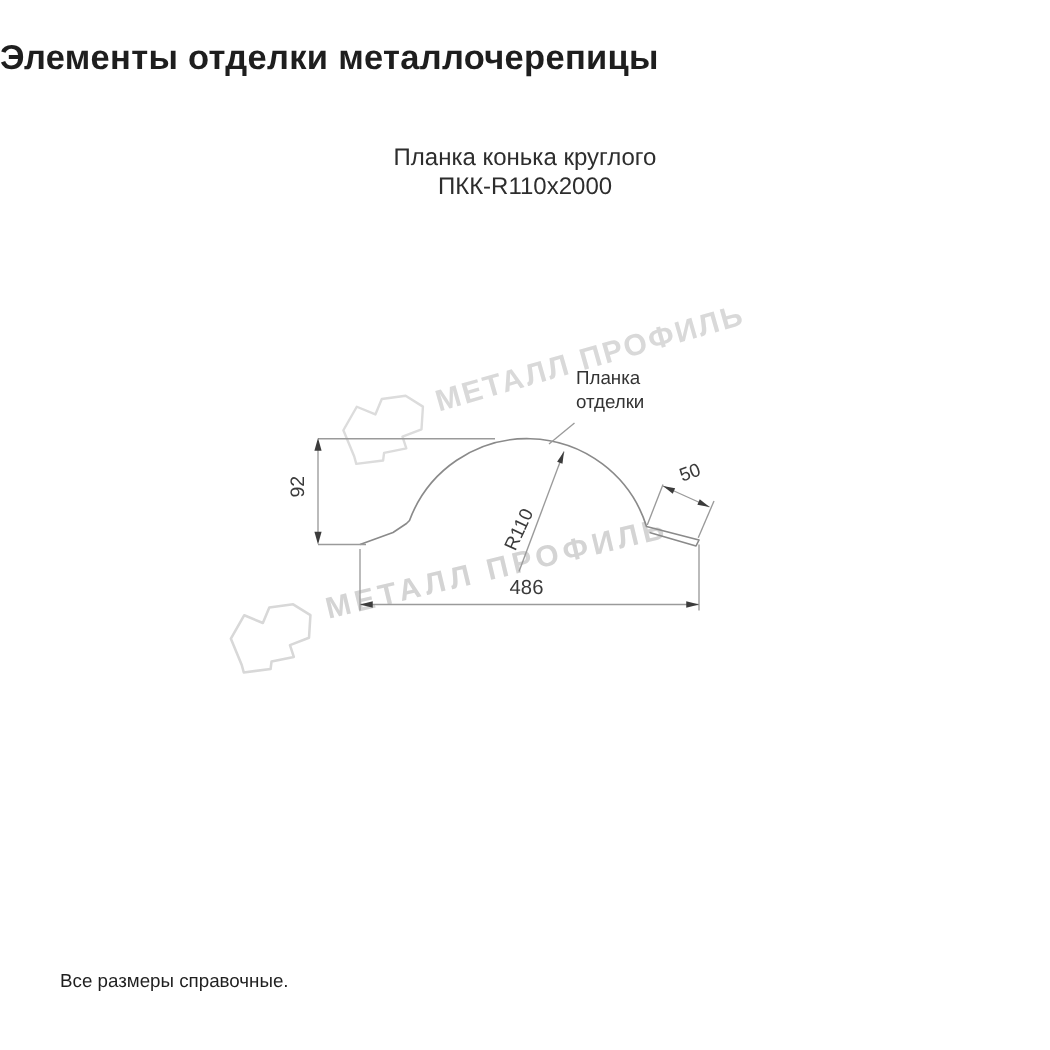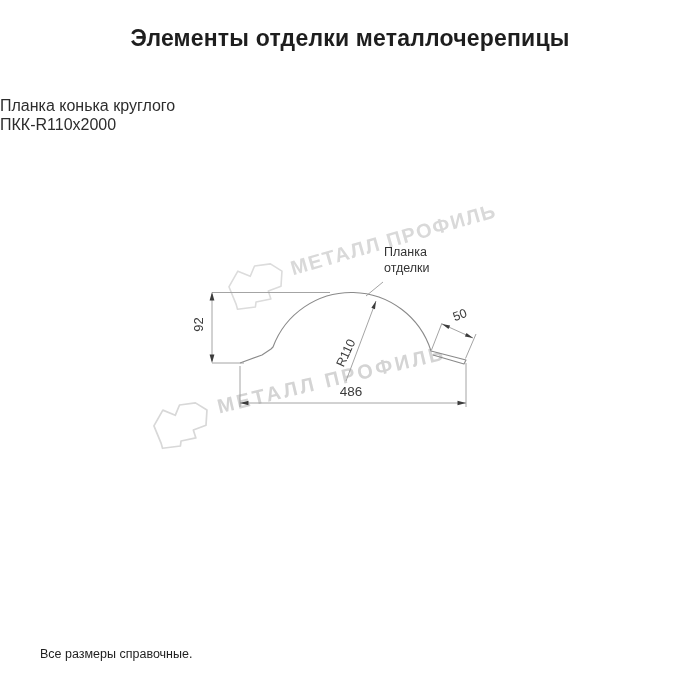--- a/index.html
+++ b/index.html
@@ -1,21 +1,21 @@
 <!DOCTYPE html>
 <html><head>
 <meta charset="utf-8">
 <style>
   html,body{margin:0;padding:0;}
   body{width:700px;height:700px;background:#ffffff;font-family:"Liberation Sans",sans-serif;}
   .page{position:relative;width:700px;height:700px;background:#fff;overflow:hidden;}
 
-  .title{position:absolute;left:0;top:25px;width:700px;text-align:center;
+  .title{position:absolute;left:0;top:25px;width:700px;text-align:left;
          font-size:23px;font-weight:bold;color:#1e1e1e;letter-spacing:.2px;}
-  .subtitle{position:absolute;left:0;top:96px;width:700px;
+  .subtitle{position:absolute;left:0;top:96px;width:700px;text-align:center;
          font-size:16px;font-weight:400;color:#2d2d2d;line-height:19px;}
 
   .wm-text{position:absolute;font-weight:bold;color:#d9d9d9;white-space:nowrap;
          transform-origin:left top;user-select:none;}
   .wm1{left:288px;top:258px;font-size:20px;letter-spacing:1.5px;transform:rotate(-16deg);}
   .wm2{left:215px;top:396px;font-size:20px;letter-spacing:3px;color:#d4d4d4;transform:rotate(-13.5deg);}
 
   .drawing-svg{position:absolute;left:0;top:0;pointer-events:none;}
 
   .dim{position:absolute;color:#3a3a3a;font-size:13px;text-align:center;white-space:nowrap;}

